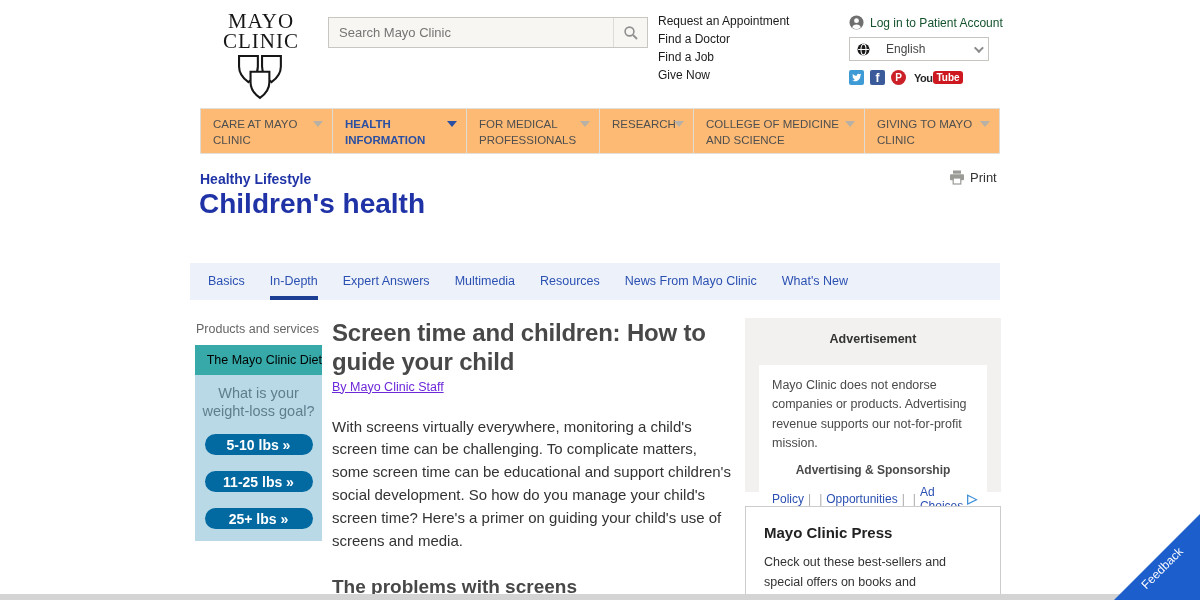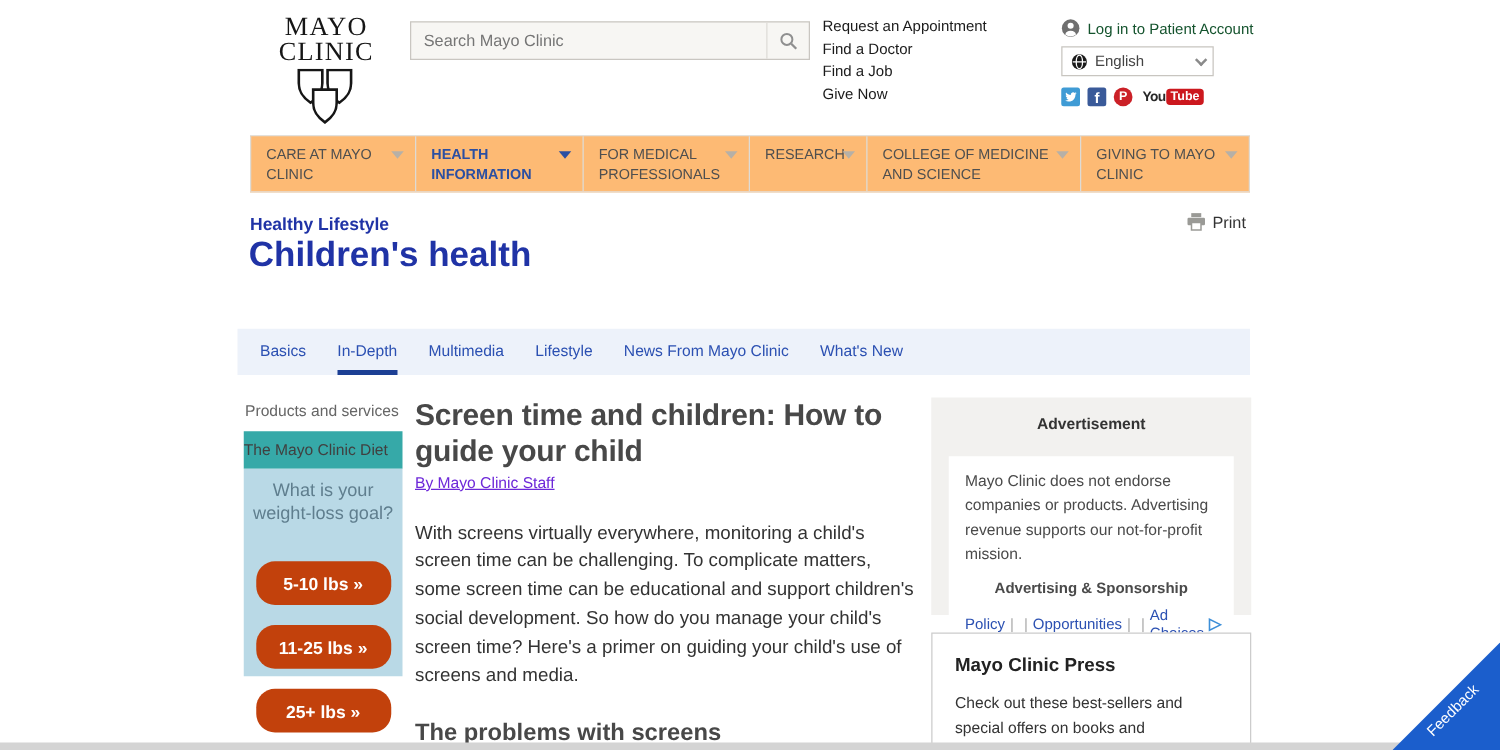--- a/index.html
+++ b/index.html
@@ -18,22 +18,22 @@
                      font-size:13px; color:#555; font-family:"Liberation Sans", sans-serif; }
   .searchbar .mag { width:34px; height:100%; display:flex; align-items:center; justify-content:center;
                     border-left:1px solid #dedcd7; cursor:pointer; }
 
   .quick-links { position:absolute; left:658px; top:15px; font-size:12px; color:#1a1a1a; }
   .quick-links a { display:block; margin-bottom:6px; color:#1a1a1a; text-decoration:none; line-height:12px; }
 
   .login-row { position:absolute; left:849px; top:15px; display:flex; align-items:center; gap:6px;
                font-size:12px; color:#14532d; cursor:pointer; }
 
-  .lang-select { position:absolute; left:849px; top:37px; width:122px; height:24px; background:#fff;
-                 border:1px solid #c8c5c0; display:flex; align-items:center; padding:0 7px; gap:6px;
+  .lang-select { position:absolute; left:849px; top:37px; width:140px; height:24px; background:#fff;
+                 border:1px solid #c8c5c0; display:flex; align-items:center; padding:0 7px; gap:16px;
                  font-size:12px; color:#444; cursor:pointer; }
   .lang-select .chev { margin-left:auto; width:7px; height:7px; border-right:2px solid #8a8a8a;
                        border-bottom:2px solid #8a8a8a; transform:rotate(45deg) translateY(-2px); }
 
   .social { position:absolute; left:849px; top:70px; display:flex; align-items:center; gap:6px; }
   .si { width:15px; height:15px; display:flex; align-items:center; justify-content:center; cursor:pointer; }
   .si.tw { background:#3f9bd5; border-radius:2px; }
   .si.fb { background:#3a5a99; border-radius:2px; color:#fff; font-size:12px; font-weight:bold; }
   .si.pi { background:#cb2027; border-radius:50%; color:#fff; font-size:10px; font-weight:bold; }
   .yt { display:flex; align-items:center; cursor:pointer; margin-left:2px; }
@@ -63,25 +63,25 @@
   
   .tabband { position:absolute; left:190px; top:263px; width:810px; height:37px; background:#edf2fa;
              display:flex; align-items:stretch; padding-left:18px; }
   .tab { display:flex; align-items:center; font-size:12.5px; color:#2b50b2; margin-right:25px;
          cursor:pointer; border-bottom:4px solid transparent; padding-top:3px; }
   .tab.active { border-bottom-color:#1c3f94; }
 
   
   .rail-heading { position:absolute; left:196px; top:322px; font-size:12.5px; color:#666; }
   .dietad { position:absolute; left:195px; top:345px; width:127px; height:196px; }
-  .dietad .hd { height:30px; background:#36a9a8; color:#404040; font-size:12.5px; text-align:left;
+  .dietad .hd { height:30px; background:#36a9a8; color:#000000; font-size:12.5px; text-align:right;
                 line-height:30px; }
   .dietad .bd { height:166px; background:#b9d9e6; text-align:center; padding-top:9px; }
   .dietad .q { font-size:14.5px; color:#5f7e8e; line-height:1.25; padding:0 6px; }
-  .pill { display:block; width:108px; height:35px; margin:29px auto 0; background:#c2410c; border:none;
+  .pill { display:block; width:108px; height:21px; margin:14px auto 0; background:#0369a1; border:none;
           border-radius:15px; color:#fff; font-weight:bold; font-size:14px; cursor:pointer;
           font-family:"Liberation Sans", sans-serif; }
   .pill + .pill { margin-top:16px; }
 
   
   .article { position:absolute; left:332px; top:318px; width:402px; }
   .article h1 { font-size:24px; line-height:1.22; color:#484848; letter-spacing:-0.2px; }
   .byline { display:inline-block; margin-top:2px; font-size:12.5px; color:#6d28d9;
             text-decoration:underline; cursor:pointer; }
   .article p { margin-top:21px; font-size:15px; line-height:1.53; color:#333; }
@@ -211,22 +211,23 @@
       <rect x="4" y="0.5" width="8" height="3.2" fill="#9a9a96"></rect>
       <rect x="1" y="4.2" width="14" height="6" rx="1" fill="#9a9a96"></rect>
       <rect x="4.2" y="8" width="7.6" height="6" fill="#fff" stroke="#9a9a96" stroke-width="1.2"></rect>
     </svg>
     <span>Print</span>
   </div>
 
   <div class="tabband">
     <span class="tab">Basics</span>
     <span class="tab active">In-Depth</span>
+    <span class="tab">Expert Answers</span>
     <span class="tab">Multimedia</span>
-    <span class="tab">Lifestyle</span>
+    <span class="tab">Resources</span>
     <span class="tab">News From Mayo Clinic</span>
     <span class="tab">What's New</span>
   </div>
 
   <div class="rail-heading">Products and services</div>
   <div class="dietad">
     <div class="hd">The Mayo Clinic Diet</div>
     <div class="bd">
       <div class="q">What is your weight-loss goal?</div>
       <button class="pill">5-10 lbs »</button>

